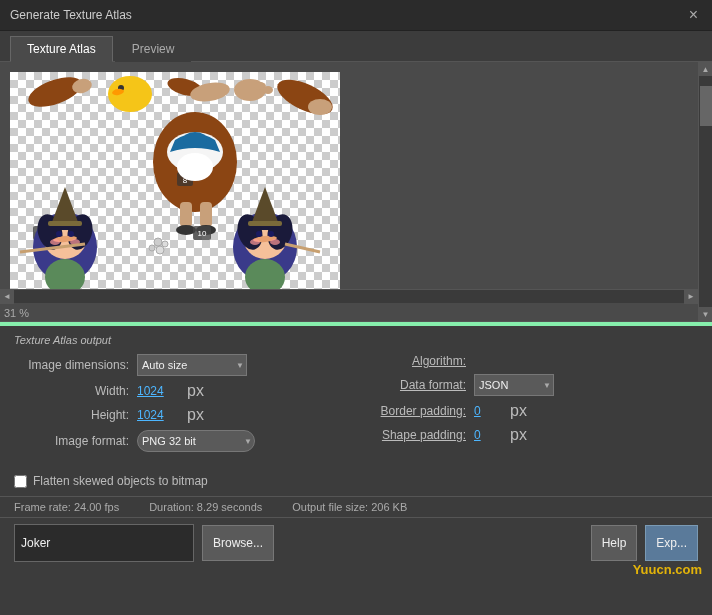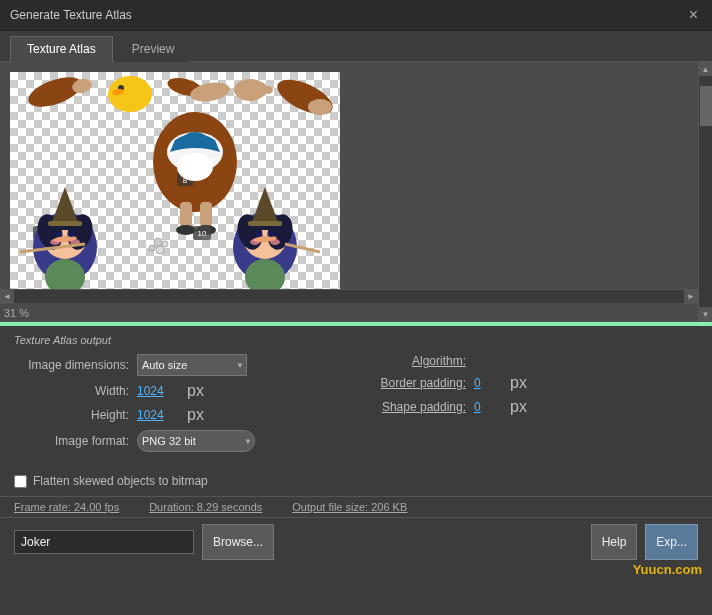--- a/index.html
+++ b/index.html
@@ -259,38 +259,37 @@
     
     .status-bar {
       background: #3c3c3c;
       border-top: 1px solid #555;
       padding: 4px 14px;
       display: flex;
       align-items: center;
       gap: 30px;
       font-size: 11px;
       color: #aaa;
-      text-decoration: underline;
     }
 
     
     .action-bar {
       background: #3c3c3c;
       border-top: 1px solid #555;
       padding: 6px 14px;
       display: flex;
       align-items: center;
       gap: 8px;
     }
     .action-input {
       background: #2b2b2b;
       border: 1px solid #666;
       color: #eee;
       font-size: 12px;
-      padding: 4px 6px;
+      padding: 18px 6px;
       height: 24px;
       width: 180px;
     }
     .action-btn {
       background: #5a5a5a;
       border: 1px solid #777;
       color: #eee;
       font-size: 12px;
       padding: 3px 10px;
       height: 36px;
@@ -505,20 +504,30 @@
         <label class="checkbox-label" for="flatten">Flatten skewed objects to bitmap</label>
       </div>
     </div>
 
     <div class="settings-right">
 
       <div class="form-row">
         <span class="form-label underline" style="width:100px; text-align:right;">Algorithm:</span>
       </div>
 
+      <div class="form-row">
+        <span class="form-label underline" style="width:100px; text-align:right;">Data format:</span>
+        <div class="select-wrapper">
+          <select class="styled" name="data_format" style="width:80px;">
+            <option>JSON</option>
+            <option>XML</option>
+            <option>CSS</option>
+          </select>
+        </div>
+      </div>
 
 
       <div class="form-row">
         <span class="form-label underline" style="width:100px; text-align:right;">Border padding:</span>
         <div class="form-control-group">
           <input type="text" value="0" style="color: rgb(77, 182, 255); text-decoration: underline; background: none; border: none; font-size: 12px; width: 22px;">
           <span class="unit-label">px</span>
         </div>
       </div>
 

